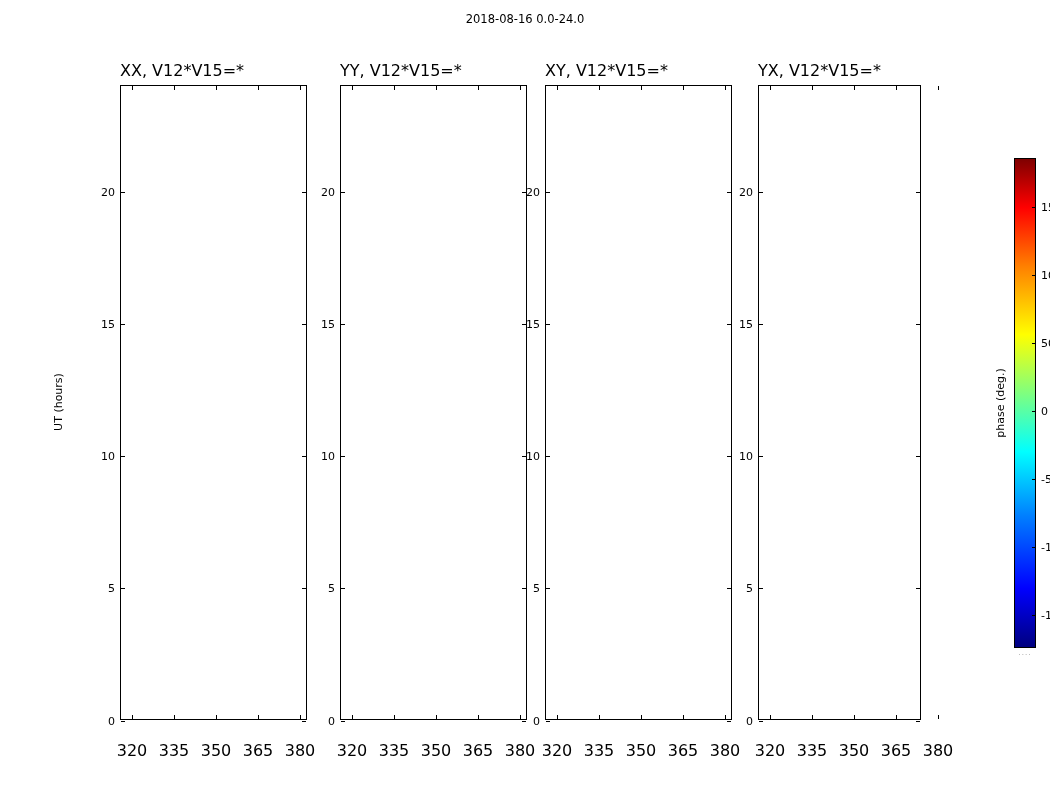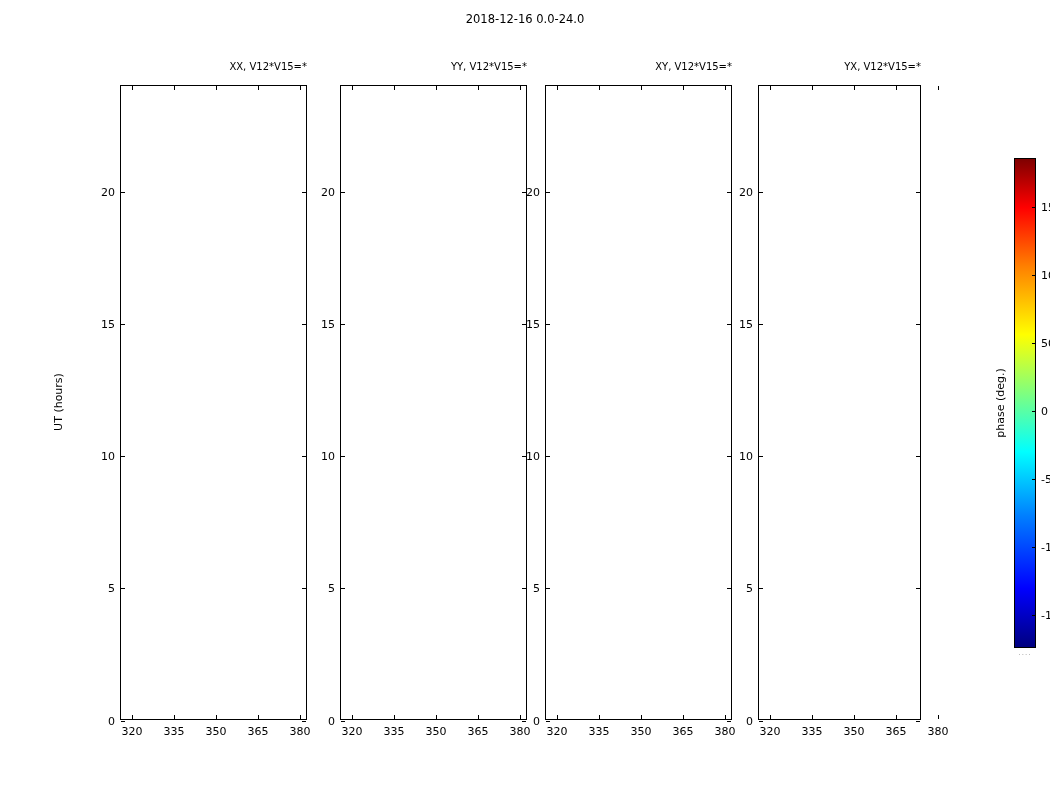--- a/index.html
+++ b/index.html
@@ -42,22 +42,22 @@
     height: 100%;
     border: 1px solid #000000;
     box-sizing: border-box;
     background: #ffffff;
   }
   .panel .title {
     position: absolute;
     top: -24px;
     left: 0;
     width: 100%;
-    text-align: right;
-    font-size: 10px;
+    text-align: left;
+    font-size: 16px;
   }
   
   .ytick {
     position: absolute;
     right: 100%;
     margin-right: 6px;
     transform: translateY(-50%);
     font-size: 11px;
     white-space: nowrap;
   }
@@ -68,23 +68,23 @@
     height: 1px;
     background: #000;
   }
   .ytickmark.right {
     left: auto;
     right: 0;
   }
   .xtick {
     position: absolute;
     top: 100%;
-    margin-top: 6px;
+    margin-top: 22px;
     transform: translateX(-50%);
-    font-size: 11px;
+    font-size: 16px;
     white-space: nowrap;
     text-align: center;
   }
   .xtickmark {
     position: absolute;
     bottom: 0;
     width: 1px;
     height: 4px;
     background: #000;
   }
@@ -167,21 +167,21 @@
     text-align: center;
     line-height: 7px;
     letter-spacing: 1px;
   }
 </style>
 </head>
 <body>
 
 <div class="figure">
 
-  <div class="suptitle">2018-12-16 0.0-24.0</div>
+  <div class="suptitle">2018-08-16 0.0-24.0</div>
 
   <div class="panel" style="left:120px; width:187px;">
     <div class="title">XX, V12*V15=*</div>
     <div class="axes">
       <div class="ytickmark" style="top:635px"></div>
         <div class="ytickmark right" style="top:635px"></div>
       <div class="ytickmark" style="top:502px"></div>
         <div class="ytickmark right" style="top:502px"></div>
       <div class="ytickmark" style="top:370px"></div>
         <div class="ytickmark right" style="top:370px"></div>

